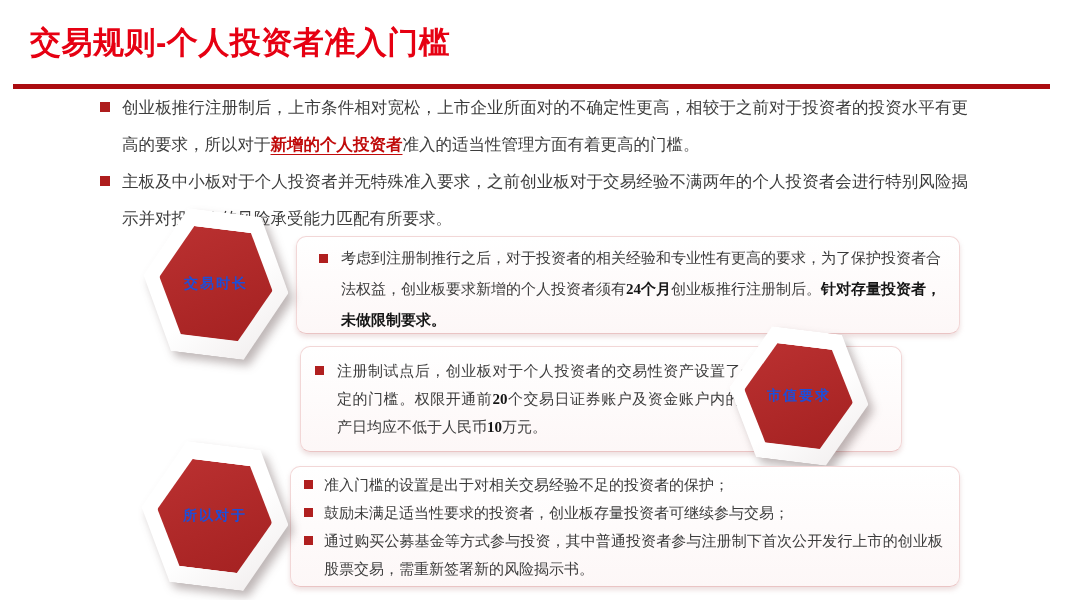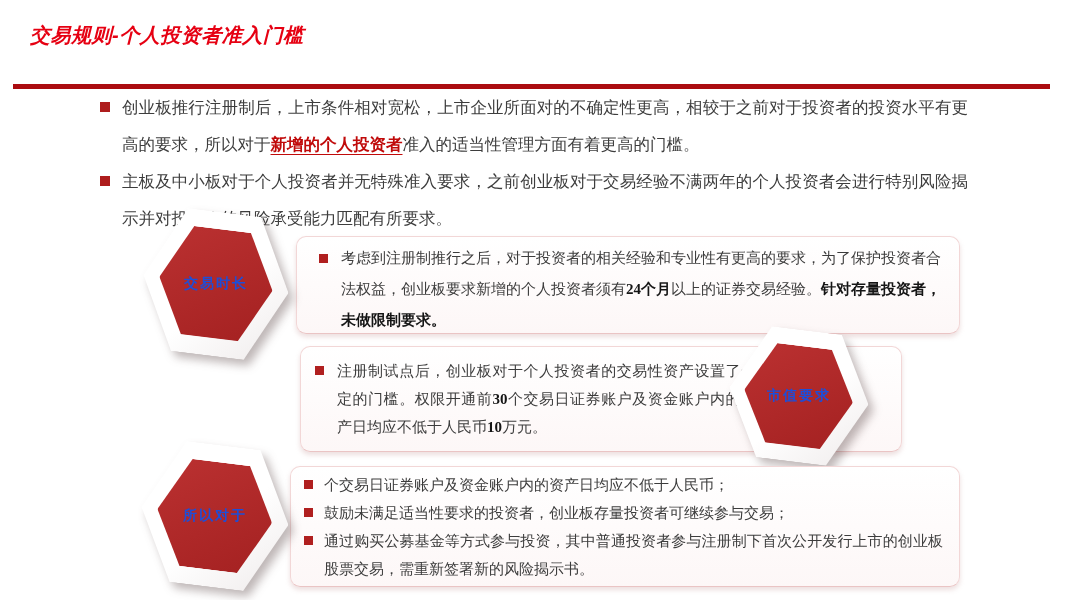--- a/index.html
+++ b/index.html
@@ -4,21 +4,21 @@
 <style>
   html,body{margin:0;padding:0;background:#ffffff;}
   .slide{
     position:relative;width:1066px;height:600px;background:#ffffff;overflow:hidden;
     font-family:"Liberation Serif","DejaVu Serif",serif;
   }
   
   .page-title{
     position:absolute;left:30px;top:22px;margin:0;
     font-family:"Liberation Sans","DejaVu Sans",sans-serif;
-    font-size:20px;font-weight:800;letter-spacing:0.5px;color:#e60012;white-space:nowrap;font-style:italic;
+    font-size:31px;font-weight:800;letter-spacing:0.5px;color:#e60012;white-space:nowrap;
   }
   .divider{position:absolute;left:13px;top:84px;width:1037px;height:5px;background:#ab0c10;}
   
   .intro{position:absolute;left:100px;top:89px;width:868px;margin:0;padding:0;list-style:none;}
   .intro li{position:relative;padding-left:22px;font-size:16.5px;line-height:37px;
     color:#3d3d3d;text-align:justify;}
   .marker{position:absolute;left:0;background:#ae1d1d;display:block;}
   .intro .marker{top:13px;width:10px;height:10px;}
   .seg-red{color:#c00a0a;font-weight:bold;text-decoration:underline;text-underline-offset:4px;margin-top:17px;}
   .seg-bold{font-weight:bold;color:#151515;}
@@ -71,57 +71,57 @@
     <li>
       <span class="marker"></span>
       <span><span>主板及中小板对于个人投资者并无特殊准入要求，之前创业板对于交易经验不满两年的个人投资者会进行特别风险揭示并对投资人的风险承受能力匹配有所要求。</span></span>
     </li>
   </ul>
 
   <div class="card card1">
     <ul>
       <li>
         <span class="marker"></span>
-        <span><span>考虑到注册制推行之后，对于投资者的相关经验和专业性有更高的要求，为了保护投资者合法权益，创业板要求新增的个人投资者须有</span><span class="seg-bold">24个月</span><span>以上的证券交易经验。</span><span class="seg-bold">针对存量投资者，未做限制要求。</span></span>
+        <span><span>考虑到注册制推行之后，对于投资者的相关经验和专业性有更高的要求，为了保护投资者合法权益，创业板要求新增的个人投资者须有</span><span class="seg-bold">24个月</span><span>创业板推行注册制后。</span><span class="seg-bold">针对存量投资者，未做限制要求。</span></span>
       </li>
     </ul>
   </div>
   <div class="hex hex1">
     <div class="plateWrap">
         <div class="plate"></div>
       </div>
     <div class="redWrap">
         <div class="redhex"></div>
       </div>
     <span class="hexlabel">交易时长</span>
   </div>
 
   <div class="card card2">
     <ul>
       <li>
         <span class="marker"></span>
-        <span><span>注册制试点后，创业板对于个人投资者的交易性资产设置了一定的门槛。权限开通前</span><span class="seg-bold">30</span><span>个交易日证券账户及资金账户内的资产日均应不低于人民币</span><span class="seg-bold">10</span><span>万元。</span></span>
+        <span><span>注册制试点后，创业板对于个人投资者的交易性资产设置了一定的门槛。权限开通前</span><span class="seg-bold">20</span><span>个交易日证券账户及资金账户内的资产日均应不低于人民币</span><span class="seg-bold">10</span><span>万元。</span></span>
       </li>
     </ul>
   </div>
   <div class="hex hex2">
     <div class="plateWrap">
         <div class="plate"></div>
       </div>
     <div class="redWrap">
         <div class="redhex"></div>
       </div>
     <span class="hexlabel">市值要求</span>
   </div>
 
   <div class="card card3">
     <ul>
       <li>
         <span class="marker"></span>
-        <span><span>个交易日证券账户及资金账户内的资产日均应不低于人民币；</span></span>
+        <span><span>准入门槛的设置是出于对相关交易经验不足的投资者的保护；</span></span>
       </li>
       <li>
         <span class="marker"></span>
         <span><span>鼓励未满足适当性要求的投资者，创业板存量投资者可继续参与交易；</span></span>
       </li>
       <li>
         <span class="marker"></span>
         <span><span>通过购买公募基金等方式参与投资，其中普通投资者参与注册制下首次公开发行上市的创业板股票交易，需重新签署新的风险揭示书。</span></span>
       </li>
     </ul>

